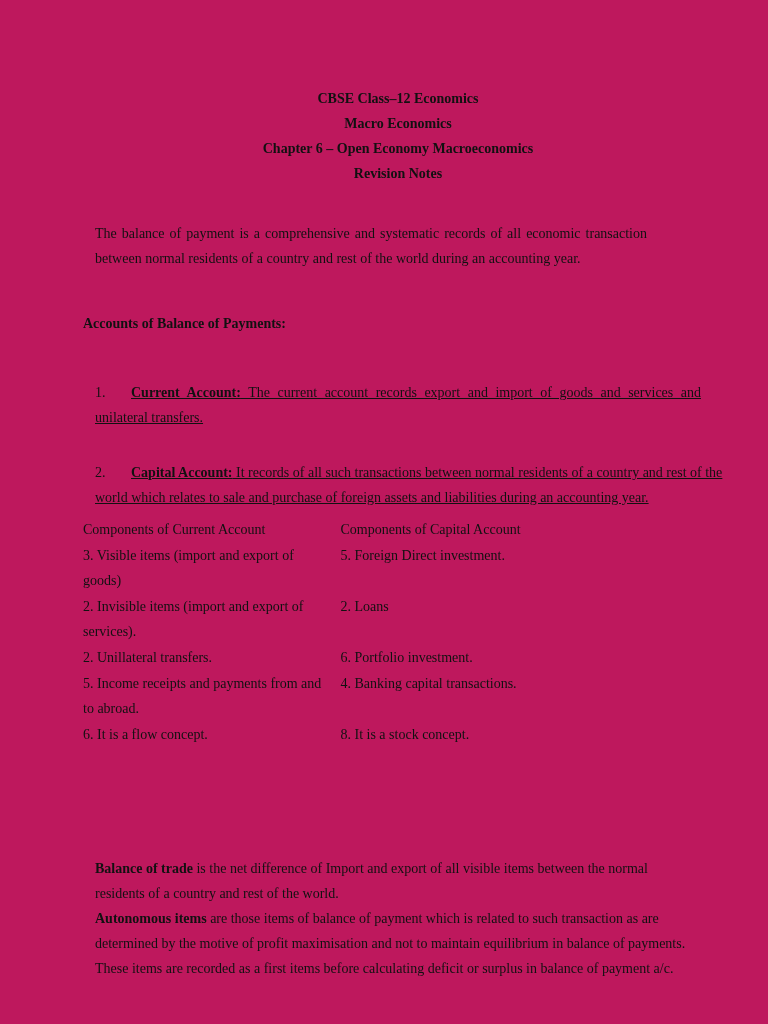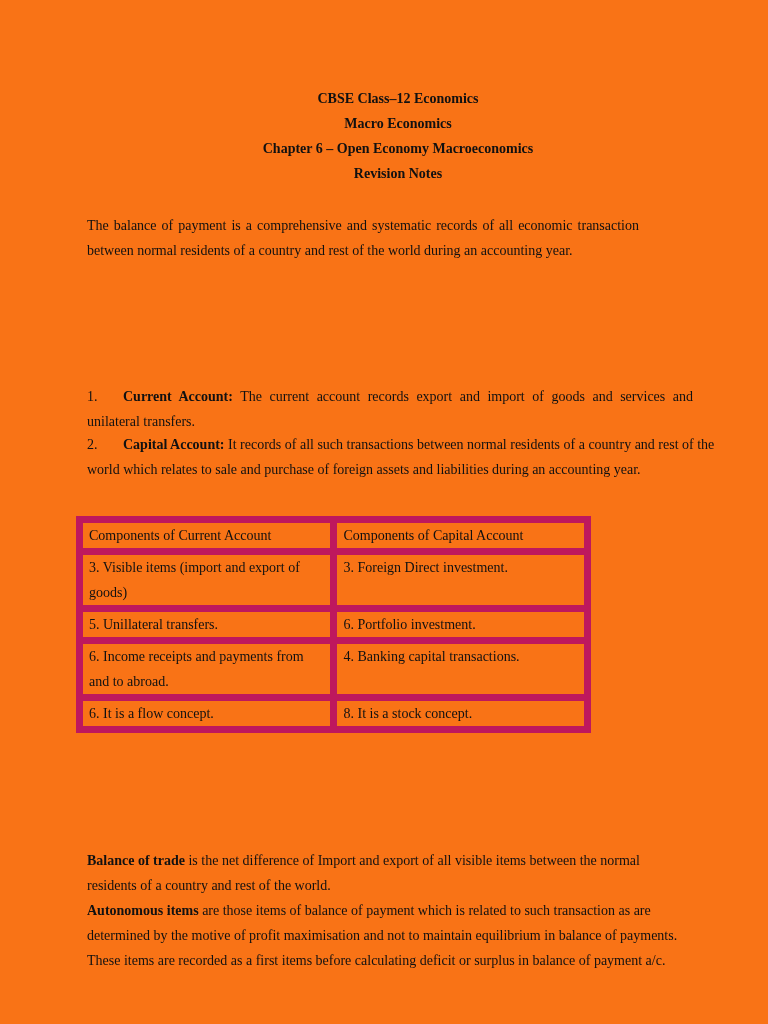--- a/index.html
+++ b/index.html
@@ -13,42 +13,42 @@
       position: relative;
       overflow: hidden;
       font-family: "Liberation Serif", "DejaVu Serif", serif;
       color: #111111;
       font-size: 14px;
     }
     .page {
       position: absolute;
       left: 0; top: 0;
       width: 768px; height: 1024px;
-      background: #f97316;
+      background: #be185d;
     }
     .title-block {
       position: absolute;
       left: 0;
       top: 86px;
       width: 796px;
       text-align: center;
     }
     .title-line {
       font-weight: bold;
       font-size: 14px;
       line-height: 25px;
       height: 25px;
     }
     .para {
       position: absolute;
       left: 83px;
       width: 560px;
       font-size: 14px;
       line-height: 25px;
-      margin: 4px;
+      margin: 12px;
     }
     .justify {
       text-align: justify;
       text-align-last: left;
     }
     .heading {
       position: absolute;
       left: 83px;
       font-weight: bold;
       font-size: 14px;
@@ -61,21 +61,21 @@
     b { font-weight: bold; }
     table.comp {
       position: absolute;
       left: 76px;
       top: 516px;
       width: 515px;
       border-collapse: collapse;
       font-size: 14px;
     }
     table.comp td {
-      border: 7px solid #be185d;
+      border: 1px solid #be185d;
       vertical-align: top;
       padding: 0 6px;
       line-height: 25px;
     }
     table.comp td.c1 { width: 245px; }
     table.comp td.c2 { width: 244px; margin-left: 46px; }
   </style>
 </head>
 <body>
 
@@ -83,45 +83,50 @@
 
   <div class="title-block">
     <div class="title-line">CBSE Class–12 Economics</div>
     <div class="title-line">Macro Economics</div>
     <div class="title-line">Chapter 6 – Open Economy Macroeconomics</div>
     <div class="title-line">Revision Notes</div>
   </div>
 
   <p class="para justify" style="top:209px; width:552px;">The balance of payment is a comprehensive and systematic records of all economic transaction between normal residents of a country and rest of the world during an accounting year.</p>
 
+  <div class="heading" style="top:311px;">Accounts of Balance of Payments:</div>
 
-  <p class="para justify" style="top:380px; width:606px;">
+  <p class="para justify" style="top:368px; width:606px;text-decoration:underline;">
     <span class="num">1.</span><b>Current Account:</b><span> The current account records export and import of goods and services and unilateral transfers.</span>
   </p>
 
-  <p class="para" style="top:428px; width:630px;">
+  <p class="para" style="top:448px; width:630px;text-decoration:underline;">
     <span class="num">2.</span><b>Capital Account:</b><span> It records of all such transactions between normal residents of a country and rest of the world which relates to sale and purchase of foreign assets and liabilities during an accounting year.</span>
   </p>
 
   <table class="comp">
     <tbody>
         <tr>
       <td class="c1">Components of Current Account</td>
       <td class="c2">Components of Capital Account</td>
     </tr>
     <tr>
       <td class="c1">3. Visible items (import and export of goods)</td>
-      <td class="c2">3. Foreign Direct investment.</td>
+      <td class="c2">5. Foreign Direct investment.</td>
     </tr>
     <tr>
-      <td class="c1">5. Unillateral transfers.</td>
+      <td class="c1">2. Invisible items (import and export of services).</td>
+      <td class="c2">2. Loans</td>
+    </tr>
+    <tr>
+      <td class="c1">2. Unillateral transfers.</td>
       <td class="c2">6. Portfolio investment.</td>
     </tr>
     <tr>
-      <td class="c1">6. Income receipts and payments from and to abroad.</td>
+      <td class="c1">5. Income receipts and payments from and to abroad.</td>
       <td class="c2">4. Banking capital transactions.</td>
     </tr>
     <tr>
       <td class="c1">6. It is a flow concept.</td>
       <td class="c2">8. It is a stock concept.</td>
     </tr>
   </tbody>
     </table>
 
   <p class="para" style="top:844px; width:580px;">

